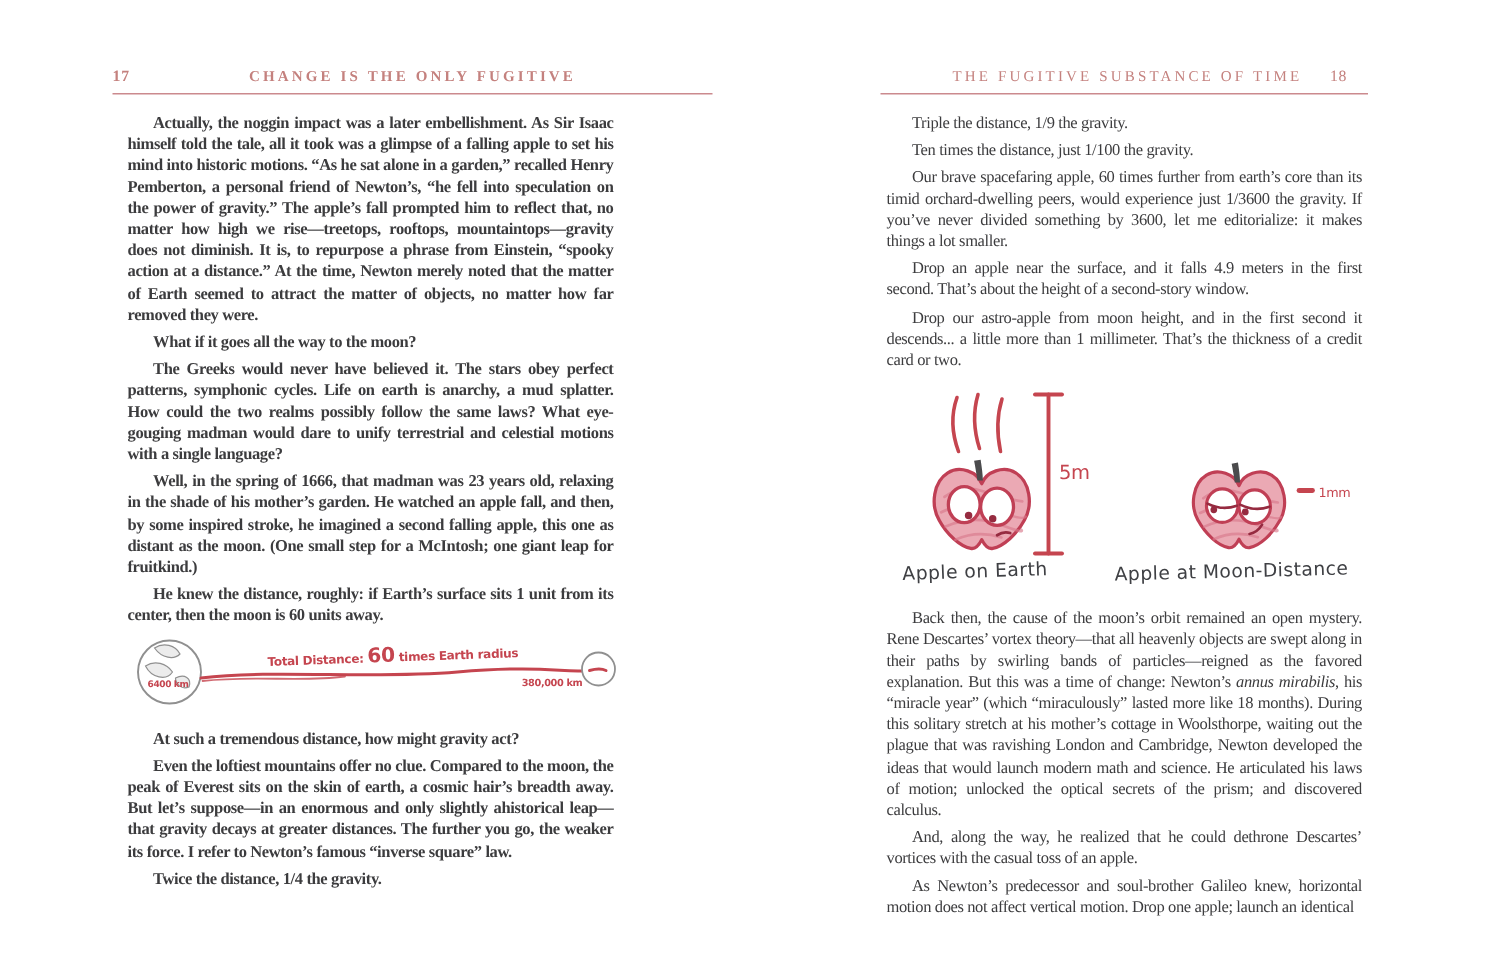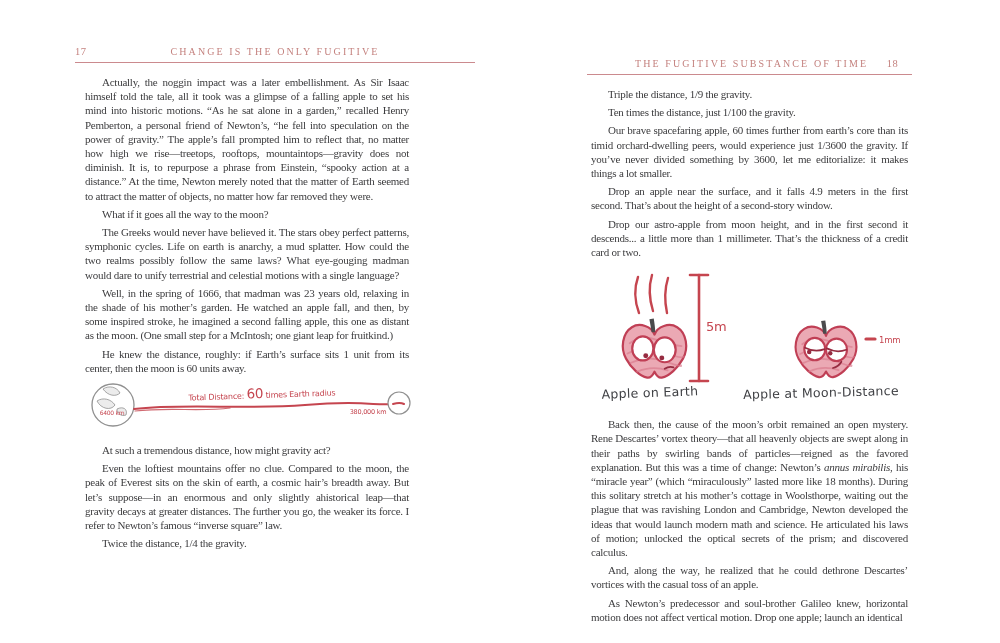--- a/index.html
+++ b/index.html
@@ -3,30 +3,30 @@
 <meta charset="utf-8">
 <title>Book Spread</title>
 <style>
   html,body{margin:0;padding:0;}
   body{
     width:1000px;height:643px;position:relative;overflow:hidden;
     background:var(--page_bg,#ffffff);
     font-family:"Liberation Serif", serif;
   }
   .page{position:absolute;top:40px;}
-  .page-left{left:75px;width:400px;}
+  .page-left{left:75px;width:400px;font-weight:bold;}
   .page-right{left:587px;width:325px;}
   .running-head{
     display:flex;align-items:baseline;
     font-size:10px;letter-spacing:2.1px;
     color:var(--header_rose,#c4817e);
     margin-top:6px;
   }
   .rh-num{letter-spacing:0.5px;font-size:10.5px;min-width:30px;}
-  .page-right .rh-num{text-align:right;padding-right:18px;margin-top:12px;}
+  .page-right .rh-num{text-align:right;padding-right:18px;}
   .rh-title{flex:1;text-align:center;white-space:nowrap;}
   .head-rule{border:none;border-top:1px solid var(--rule_rose,#cb8a8e);margin:5px 0 0 0;}
   .body-text{
     margin-top:12px;
     font-size:11px;letter-spacing:-0.25px;line-height:14.2px;
     color:var(--body_ink,#3c3c3e);
     text-align:justify;
   }
   .page-left .body-text{width:332px;margin-left:6px;}
   .para{margin:4px;text-indent:17px;}

